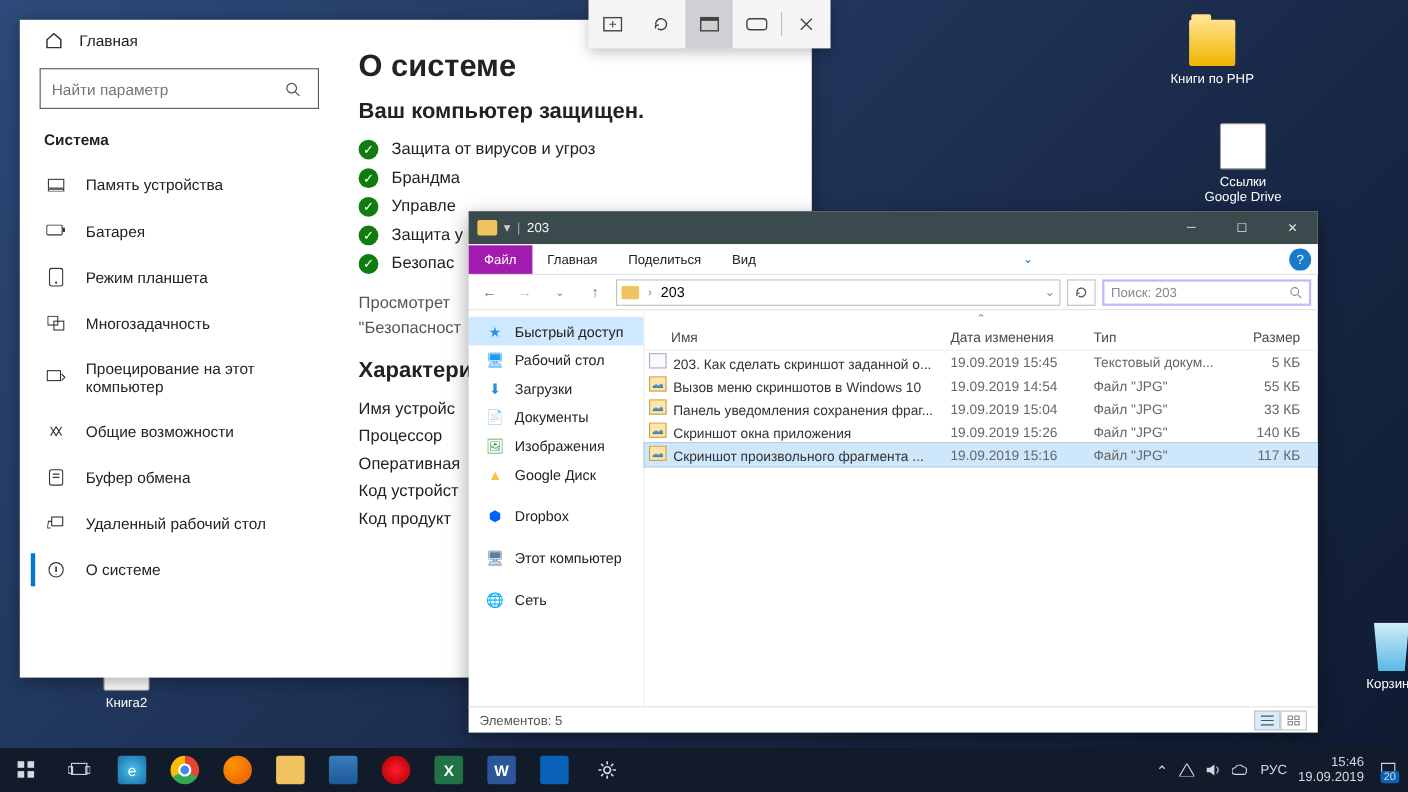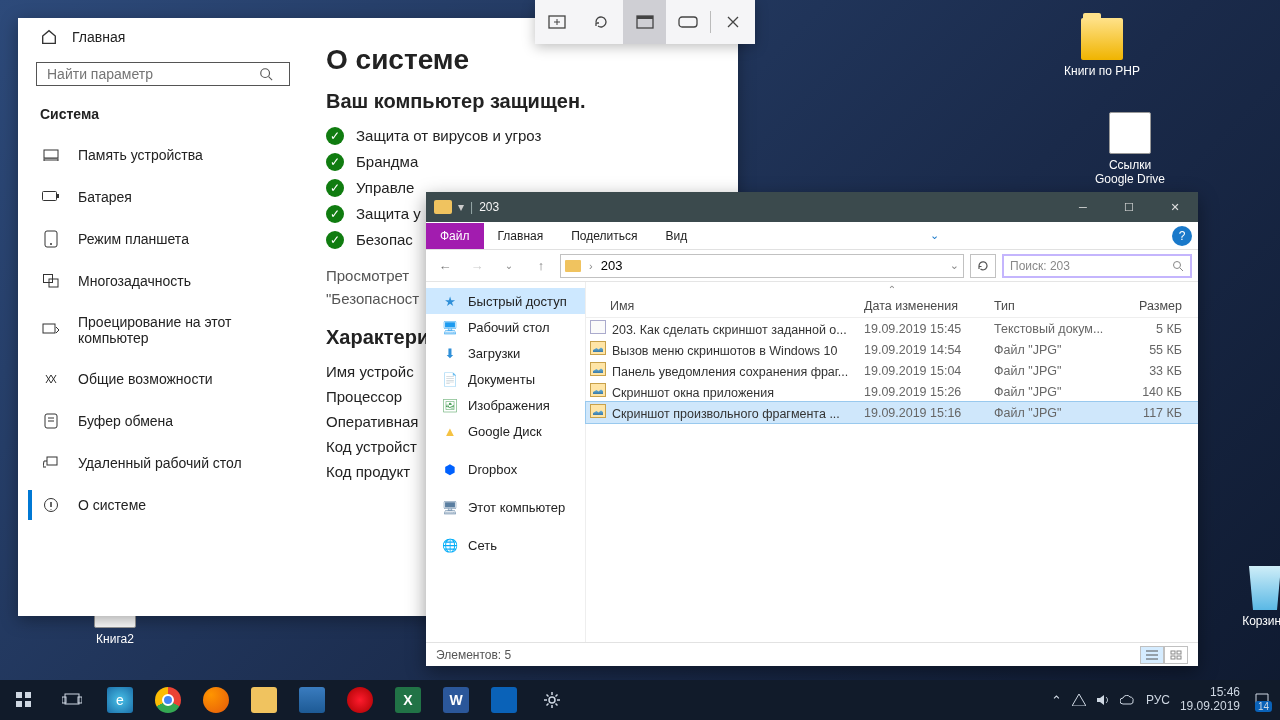--- a/index.html
+++ b/index.html
@@ -26,21 +26,21 @@
   
   #settings {
     position:absolute; left:18px; top:18px; width:720px; height:598px;
     background:#fff; box-shadow:0 4px 16px rgba(0,0,0,.35);
     display:flex; flex-direction:column;
   }
   #settings-header { height:44px; display:flex; align-items:center; padding:0 8px; color:#333; font-size:13px; gap:14px;}
   #settings-body { display:flex; flex:1; overflow:hidden; }
   #settings-nav { width:290px; padding:0 10px 0 10px; overflow:hidden;}
   .home-row { display:flex; align-items:center; gap:14px; padding:10px 12px; font-size:14px; color:#222;}
-  .search-box { display:flex; align-items:center; border:1px solid #555; margin:6px 8px 12px; height:24px; }
+  .search-box { display:flex; align-items:center; border:1px solid #555; margin:6px 8px 12px; height:37px; }
   .search-box input { border:none; flex:1; padding:0 10px; font-size:14px; outline:none; background:transparent;}
   .search-box .sicon { width:30px; text-align:center; color:#555; }
   .section-title { font-size:14px; font-weight:600; padding:8px 12px 12px; color:#222;}
   .nav-item { display:flex; align-items:center; gap:18px; padding:12px 14px; font-size:14px; color:#222; position:relative; cursor:default;}
   .nav-item .nicon { width:18px; height:18px; display:flex; align-items:center; justify-content:center; color:#333;}
   .nav-item.active:before{ content:''; position:absolute; left:0; top:6px; bottom:6px; width:4px; background:#0078d4;}
 
   #settings-main { flex:1; padding:26px 20px 10px 18px; overflow:hidden;}
   #settings-main h1 { font-size:28px; font-weight:600; color:#222; margin-bottom:14px;}
   #settings-main h2 { font-size:20px; font-weight:600; color:#222; margin:10px 0 14px;}
@@ -553,16 +553,16 @@
     </span>
     <span>РУС</span>
     <div class="clock">
       <div>15:46</div>
       <div>19.09.2019</div>
     </div>
     <span style="position:relative;width:24px;height:24px;display:flex;align-items:center;justify-content:center">
       <svg width="16" height="16" viewBox="0 0 16 16">
           <path d="M2 2h12v9H7l-5 3V2z" fill="none" stroke="#cfd8e3"></path>
         </svg>
-      <span class="badge">14</span>
+      <span class="badge">20</span>
     </span>
   </div>
 </div>
 
 </body></html>

